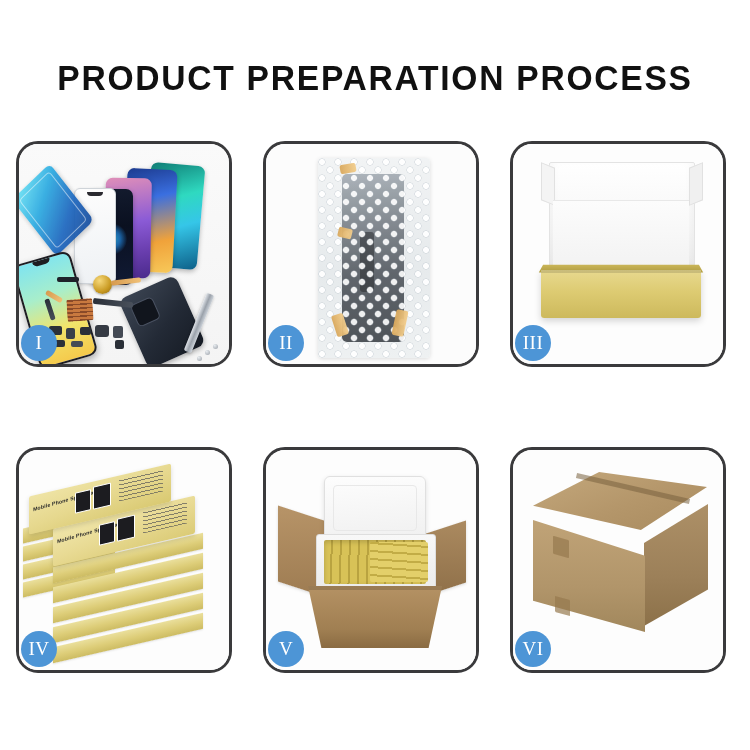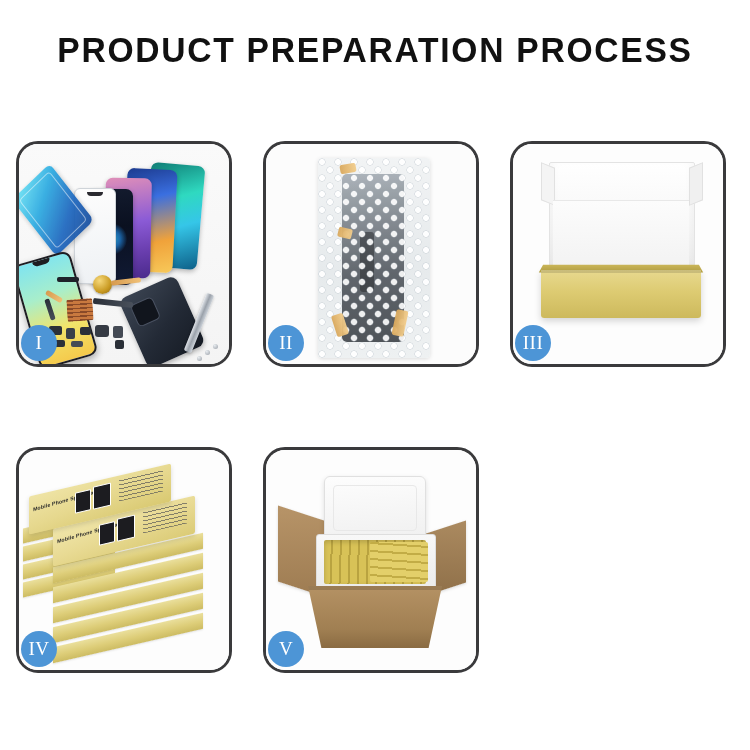--- a/index.html
+++ b/index.html
@@ -6,21 +6,21 @@
   body{
     width:750px;height:750px;
     background:#ffffff;
     font-family:"Liberation Sans",sans-serif;
     overflow:hidden;
     position:relative;
   }
   .page{width:750px;height:750px;position:relative;}
 
   
-  .header{padding-top:32px;text-align:center;}
+  .header{padding-top:60px;text-align:center;}
   .title{
     font-size:35px;font-weight:bold;color:#111111;
     letter-spacing:1.8px;line-height:1.05;
     transform:scaleX(.96);transform-origin:center;
     white-space:nowrap;
   }
   .subtitle{
     margin-top:11px;font-size:14.5px;color:#1a1a1a;
     letter-spacing:.15px;white-space:nowrap;
   }
@@ -485,15 +485,26 @@
         <div class="flapR"></div>
         <div class="foamlid"></div>
         <div class="foambody"></div>
         <div class="innerboxes"></div>
         <div class="innerboxes2"></div>
         <div class="carton"></div>
       </div>
       <div class="badge">V</div>
     </div>
 
+    <div class="card">
+      <div class="card-inner p6">
+        <div class="c6-top"></div>
+        <div class="c6-seam"></div>
+        <div class="c6-right"></div>
+        <div class="c6-left"></div>
+        <div class="c6-tape c6-tp1"></div>
+        <div class="c6-tape c6-tp2"></div>
+      </div>
+      <div class="badge">VI</div>
+    </div>
 
   </div>
 </div>
 
 </body></html>

